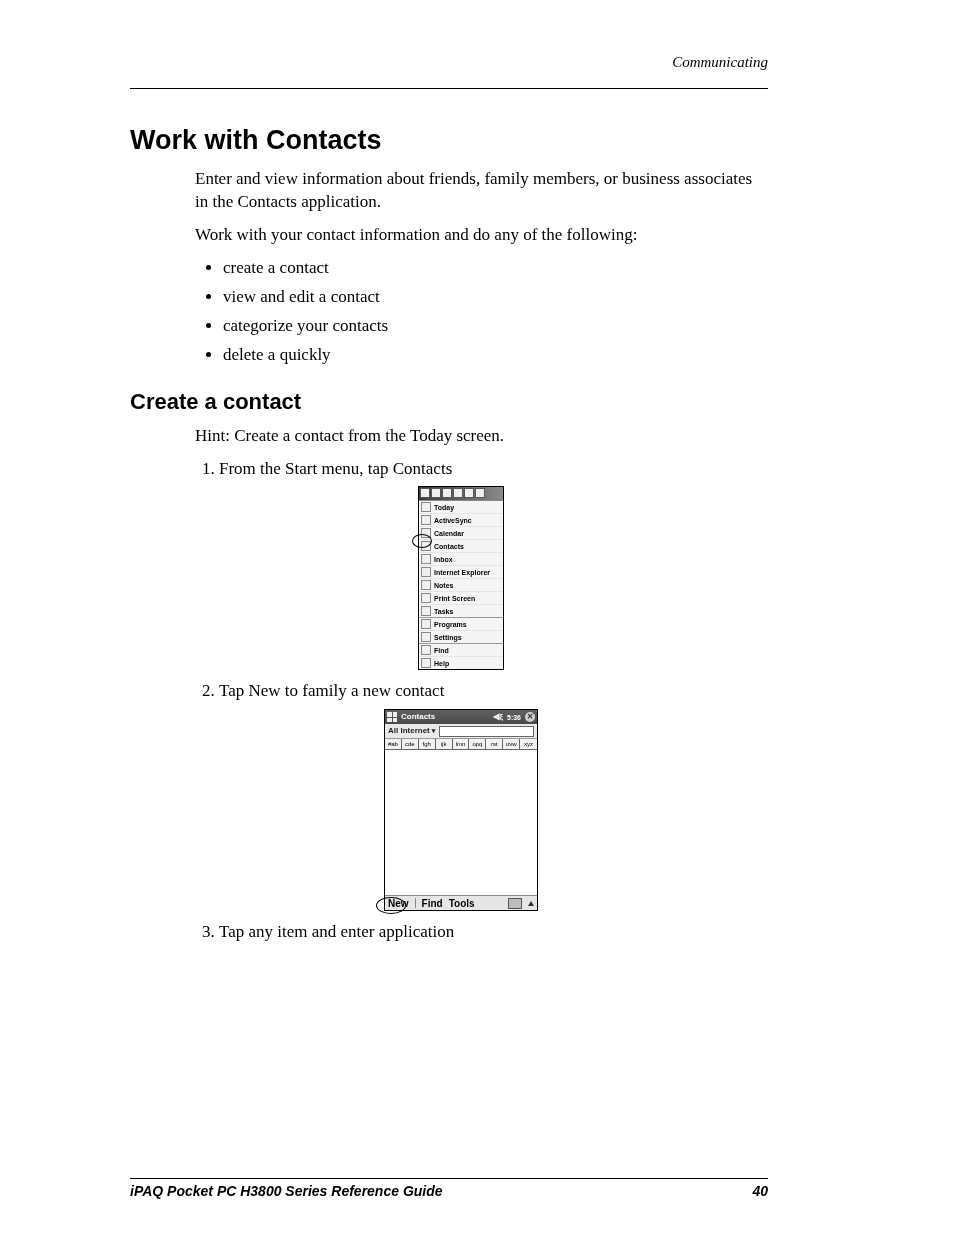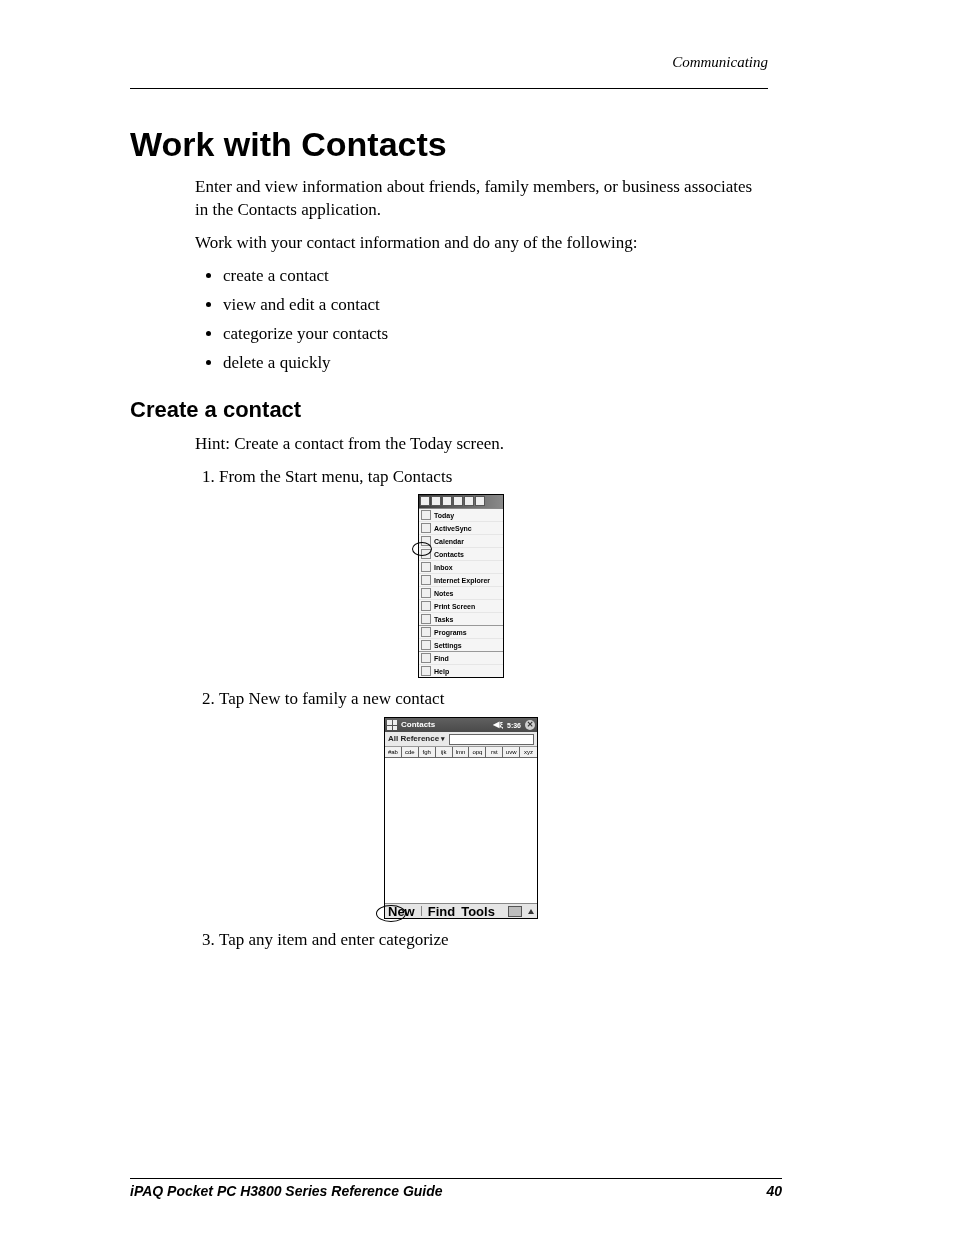--- a/index.html
+++ b/index.html
@@ -24,21 +24,21 @@
     font-size: 15px;
   }
   .hr {
     border: none;
     border-top: 1.4px solid #000;
     margin: 18px 0 36px 0;
   }
   h1 {
     font-family: Arial, Helvetica, sans-serif;
     font-weight: 700;
-    font-size: 34px;
+    font-size: 27px;
     margin: 0 0 12px 0;
   }
   h2 {
     font-family: Arial, Helvetica, sans-serif;
     font-weight: 700;
     font-size: 22px;
     margin: 22px 0 10px 0;
   }
   .body-indent {
     margin-left: 65px;
@@ -188,21 +188,21 @@
   .shot2 .body { flex: 1; background: #fff; }
   .shot2 .cmdbar {
     height: 14px;
     background: #e6e6e6;
     border-top: 1px solid #888;
     display: flex;
     align-items: center;
     gap: 6px;
     padding: 0 3px;
     font-weight: 700;
-    font-size: 13px;
+    font-size: 10px;
   }
   .shot2 .cmdbar .sep {
     width: 1px; height: 10px; background: #888;
   }
   .shot2 .cmdbar .kbd {
     width: 12px; height: 9px;
     border: 1px solid #555;
     background: #bdbdbd;
     margin-left: auto;
   }
@@ -219,21 +219,21 @@
     left: -8px;
     bottom: -3px;
     width: 28px;
     height: 15px;
   }
 
   
   .footer {
     position: absolute;
     left: 130px;
-    right: 96px;
+    right: 110px;
     bottom: 36px;
   }
   .footer .fhr {
     border: none;
     border-top: 1.2px solid #000;
     margin: 0 0 4px 0;
   }
   .footer .frow {
     display: flex;
     justify-content: space-between;
@@ -360,21 +360,21 @@
                     <div></div>
                     <div></div>
                   </span>
                 <span>Contacts</span>
                 <span class="spacer"></span>
                 <span>◀ξ</span>
                 <span class="clk">5:36</span>
                 <span class="close">✕</span>
               </div>
               <div class="row2">
-                <span class="dd">All Reference</span>
+                <span class="dd">All Internet</span>
                 <span class="searchbox"></span>
               </div>
               <div class="alpha">
                 <div>#ab</div>
                 <div>cde</div>
                 <div>fgh</div>
                 <div>ijk</div>
                 <div>lmn</div>
                 <div>opq</div>
                 <div>rst</div>
@@ -390,21 +390,21 @@
                 <span class="kbd"></span>
                 <span class="tri"></span>
               </div>
             </div>
             <span class="oval2"></span>
           </div>
         </div>
       </li>
 
       <li>
-        <span>Tap any item and enter categorize</span>
+        <span>Tap any item and enter application</span>
       </li>
     </ol>
   </div>
 
   <div class="footer">
     <hr class="fhr">
     <div class="frow">
       <span>iPAQ Pocket PC H3800 Series Reference Guide</span>
       <span>40</span>
     </div>

